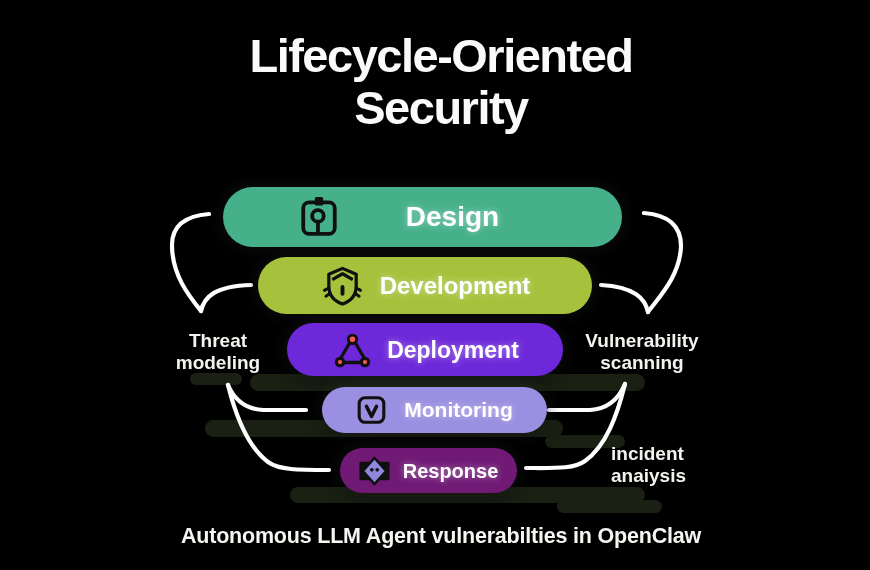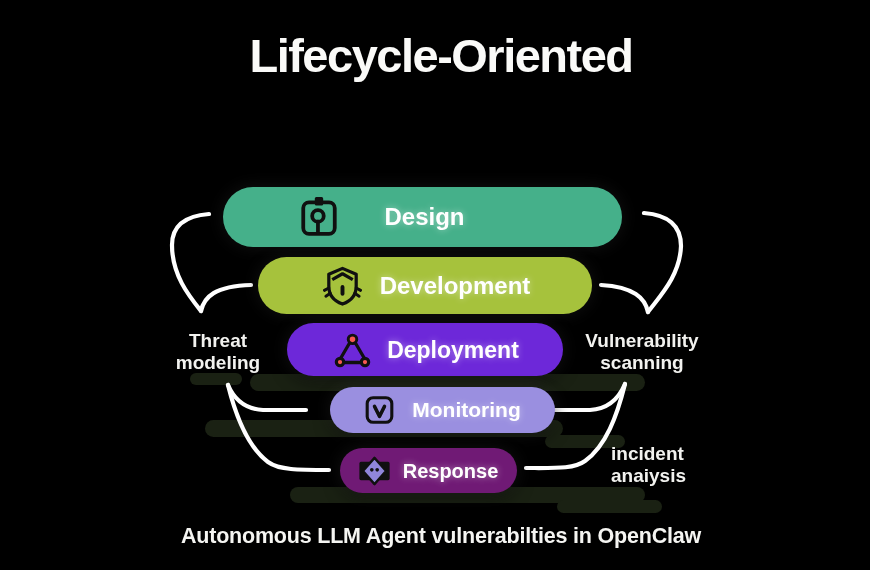--- a/index.html
+++ b/index.html
@@ -37,29 +37,29 @@
     box-shadow:0 0 18px rgba(255,255,255,0.07), 0 6px 16px rgba(0,0,0,0.55);
   }
   .pill .label{
     position:absolute;left:0;top:50%;width:100%;
     transform:translateY(-50%);
     text-align:center;color:#fff;font-weight:bold;
     text-shadow:0 0 7px rgba(255,255,255,0.45);
   }
   .pill .icon{position:absolute;top:50%;transform:translateY(-50%);line-height:0;}
   .p1{left:223px;top:187px;width:399px;height:60px;}
-  .p1 .label{font-size:24px;transform:translate(2px,-50%);}
+  .p1 .label{font-size:28px;transform:translate(2px,-50%);margin-left:28px;}
   .p1 .icon{left:77px;}
   .p2{left:258px;top:257px;width:334px;height:57px;}
   .p2 .label{font-size:24px;transform:translate(30px,-50%);}
   .p2 .icon{left:62px;}
   .p3{left:287px;top:323px;width:276px;height:53px;}
   .p3 .label{font-size:23px;transform:translate(28px,-50%);}
   .p3 .icon{left:47px;}
-  .p4{left:330px;top:387px;width:225px;height:46px;}
+  .p4{left:322px;top:387px;width:225px;height:46px;}
   .p4 .label{font-size:21px;transform:translate(24px,-50%);}
   .p4 .icon{left:34px;}
   .p5{left:340px;top:448px;width:177px;height:45px;}
   .p5 .label{font-size:20px;transform:translate(22px,-50%);}
   .p5 .icon{left:17px;}
   .pill svg .ink{stroke:#101010;}
   .pill svg .fillink{fill:#101010;}
   .pill svg .pillfill{fill:var(--pill-color);}
   
   .sidelabel{
@@ -77,20 +77,21 @@
     font-size:21.5px;font-weight:bold;letter-spacing:-0.2px;
   }
 </style>
 </head>
 <body>
 
 <div class="canvas">
 
   <h1 class="title">
     <span>Lifecycle-Oriented</span><br>
+    <span>Security</span>
   </h1>
 
   <div class="echo e1"></div>
   <div class="echo e2"></div>
   <div class="echo e3"></div>
   <div class="echo e4"></div>
   <div class="echo e5"></div>
   <div class="echo e6"></div>
 
   <svg class="braces" viewBox="0 0 870 570">

